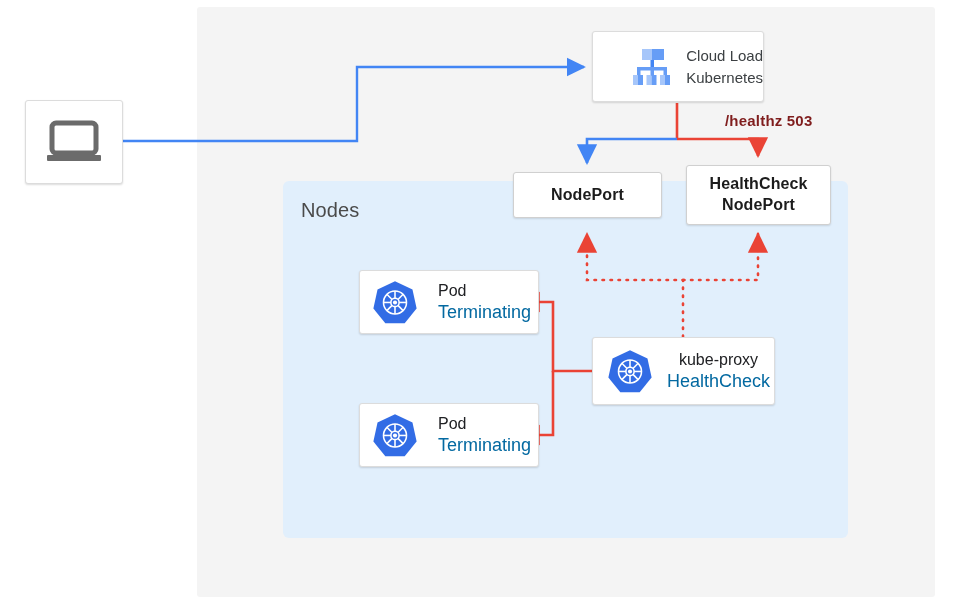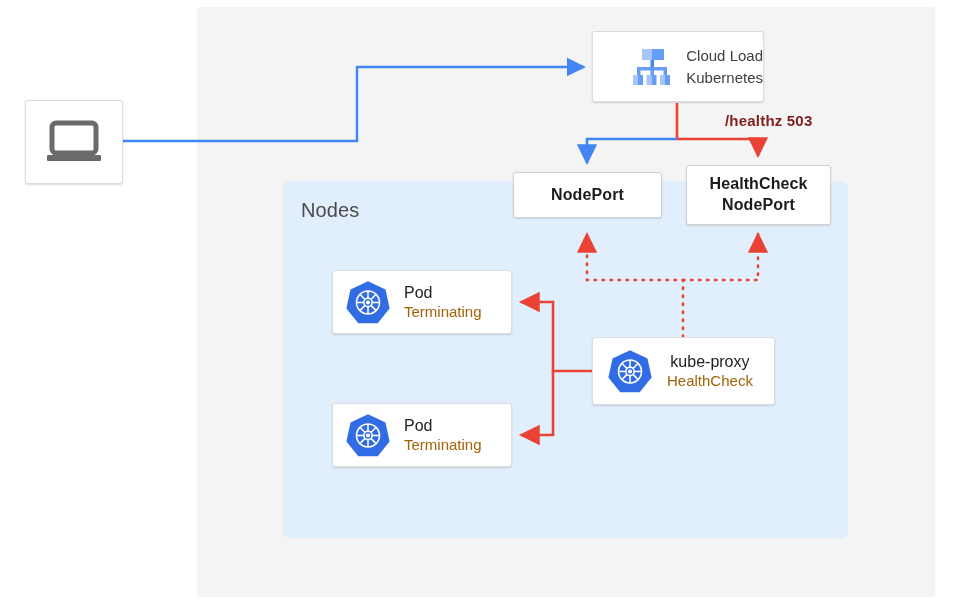--- a/index.html
+++ b/index.html
@@ -90,38 +90,38 @@
     font-size: 16px;
     color: #1c1c1c;
     text-align: center;
     line-height: 1.3;
     letter-spacing: .1px;
   }
 
   
   .pod-card-1 { left: 332px; top: 270px; width: 180px; height: 64px; }
   .pod-card-2 { left: 332px; top: 403px; width: 180px; height: 64px; }
-  .pod-card-1, .pod-card-2 { padding-left: 12px; gap: 13px; }
+  .pod-card-1, .pod-card-2 { padding-left: 12px; gap: 20px; margin-left: 27px; }
 
   .kproxy-card {
     left: 592px; top: 337px;
     width: 183px; height: 68px;
     padding-left: 14px;
     gap: 14px;
     text-align: center;
   }
 
   .entity-title {
     font-size: 16px;
     color: #202124;
     line-height: 1.25;
   }
   .entity-sub {
-    font-size: 15px;
-    color: #a16207;
+    font-size: 18px;
+    color: #0369a1;
     line-height: 1.25;
   }
 
   
   #wires {
     position: absolute;
     left: 0; top: 0;
     width: 953px; height: 612px;
     pointer-events: none;
   }

